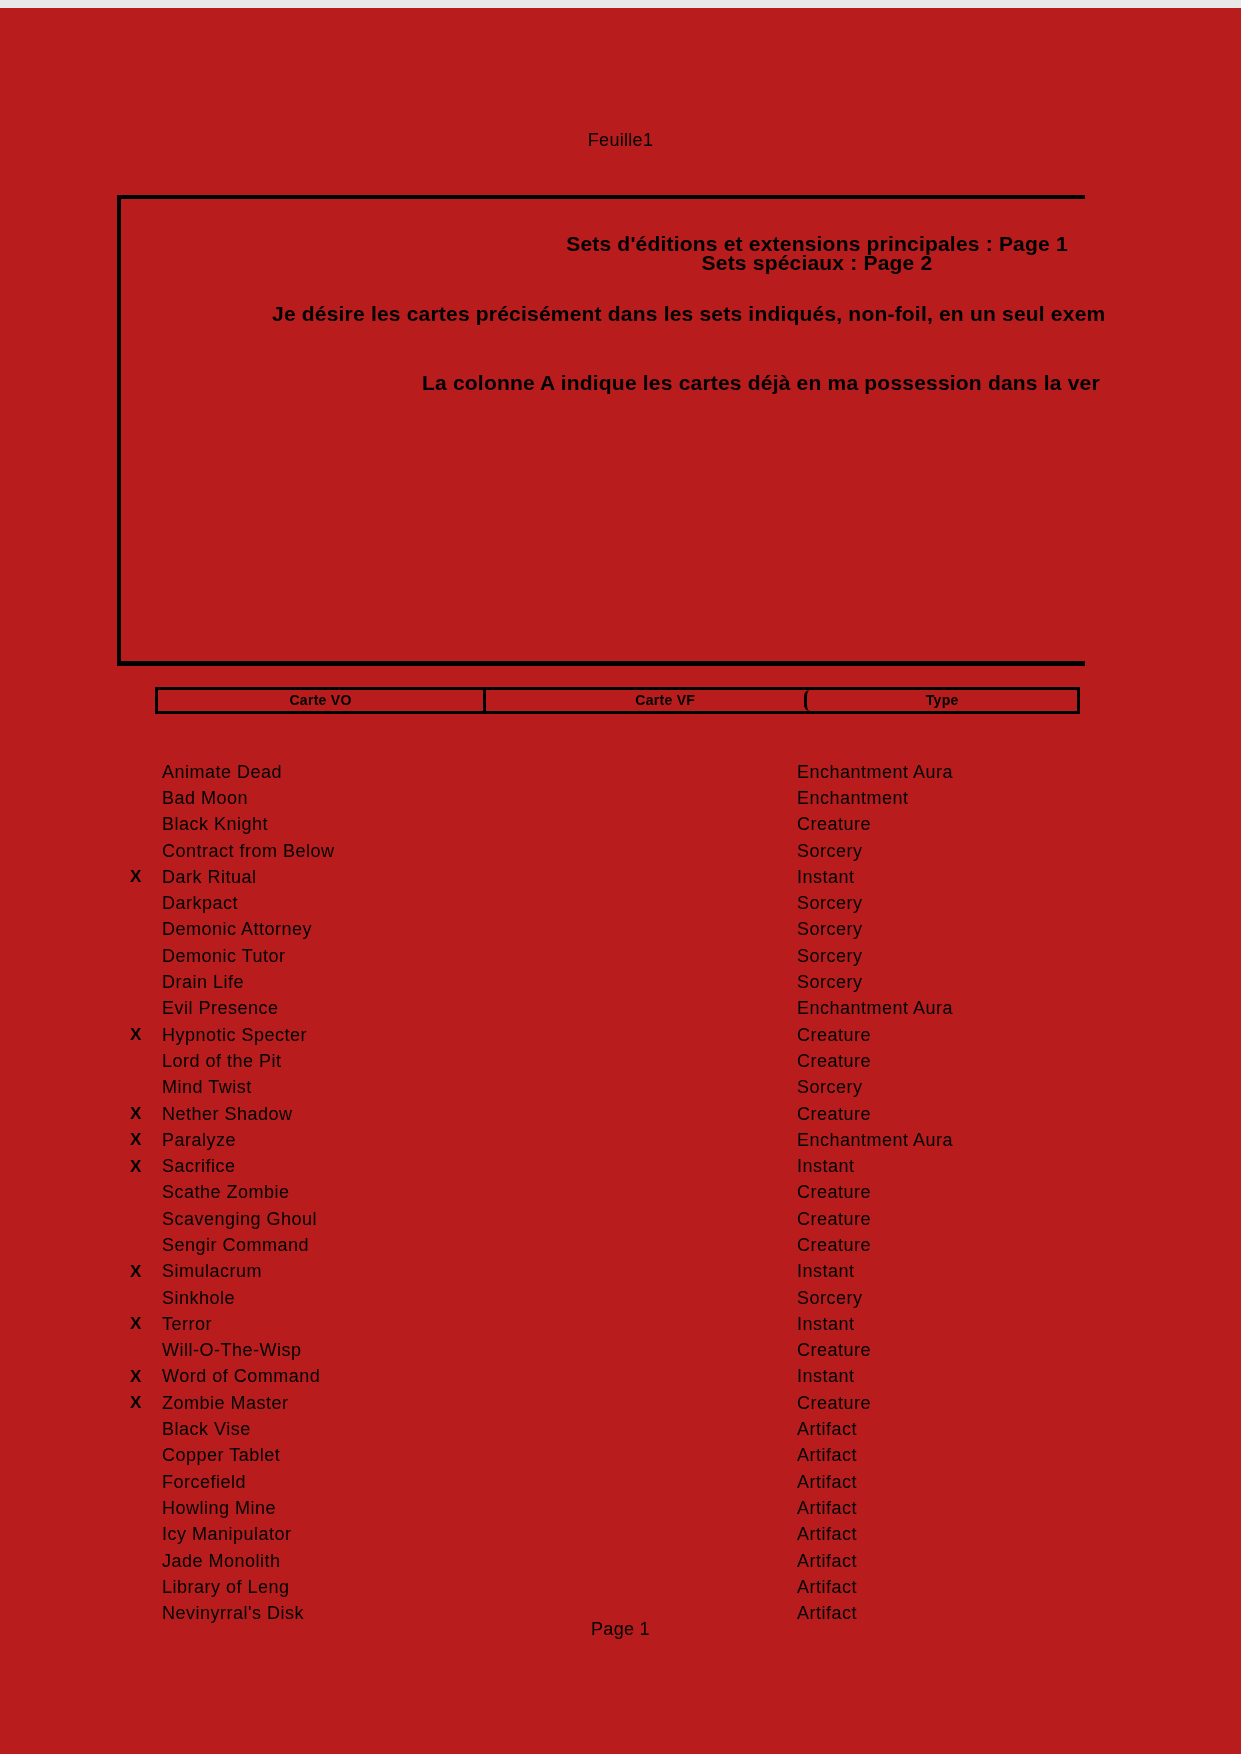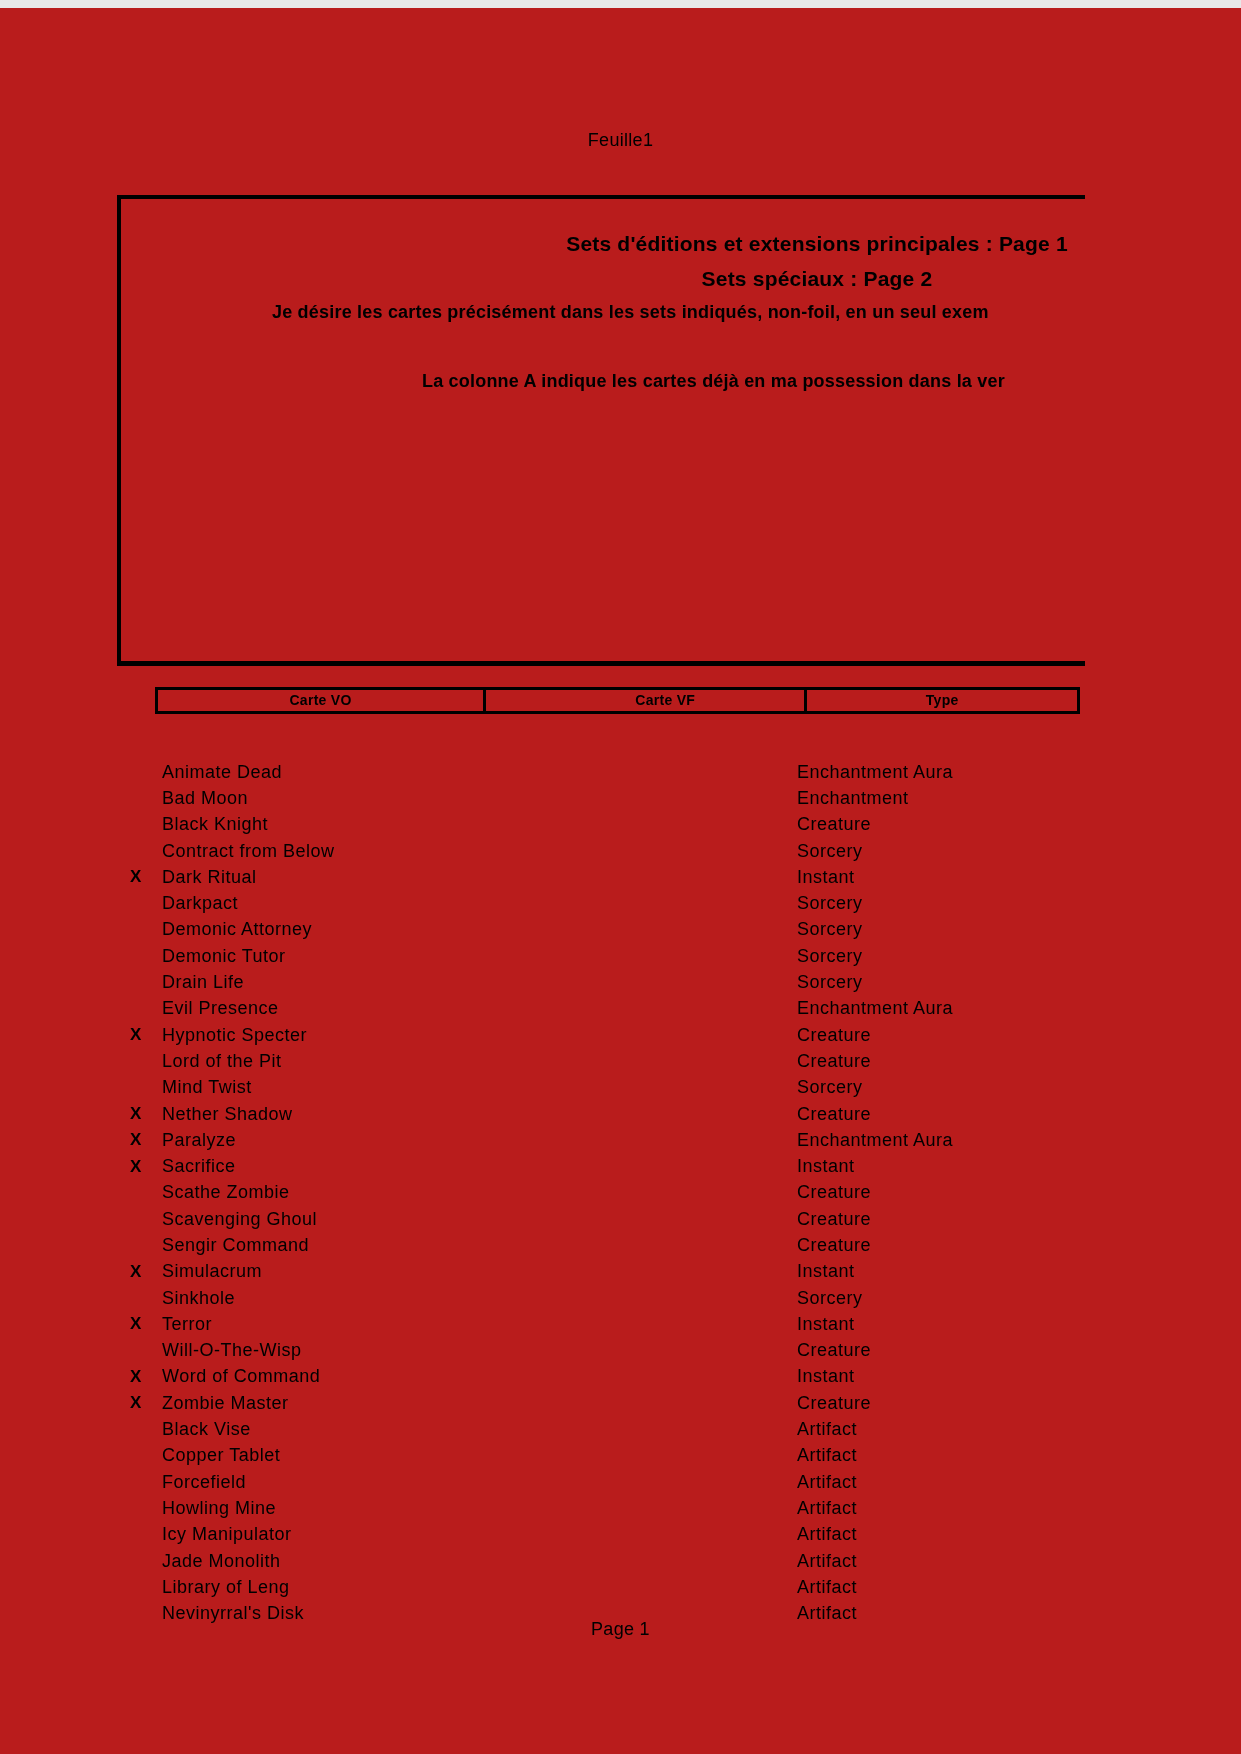--- a/index.html
+++ b/index.html
@@ -21,42 +21,42 @@
     width:964px;height:462px;
     border:4px solid #000;
     border-right:none;
     border-bottom-width:5px;
   }
   .info-box .centered{
     position:absolute;left:696px;transform:translateX(-50%);
     white-space:nowrap;font-weight:bold;font-size:21px;letter-spacing:0.2px;
   }
   .info-box .leftline{
-    position:absolute;white-space:nowrap;font-weight:bold;font-size:18px;letter-spacing:0.2px;
+    position:absolute;white-space:nowrap;font-weight:bold;font-size:21px;letter-spacing:0.2px;
   }
   .box-title-1{top:33px;}
-  .box-title-2{top:68px;}
+  .box-title-2{top:52px;}
   .box-instruction{left:151px;top:103px;}
   .box-possession{left:301px;top:172px;}
   .priority-block{
     position:absolute;left:696px;transform:translateX(-50%);
     top:242px;text-align:center;font-weight:bold;font-size:18px;
     line-height:23.25px;white-space:nowrap;letter-spacing:0.2px;
   }
   .cards-header{
     position:absolute;left:155px;top:679px;
     width:919px;height:21px;
     border:3px solid #000;
     display:flex;
     font-weight:bold;font-size:14px;line-height:21px;letter-spacing:0.3px;
   }
   .cards-header .hcell{text-align:center;}
   .h-vo{width:340px;}
   .h-vf{width:291px;border-left:3px solid #000;padding-left:40px;}
-  .h-type{width:282px;border-left:3px solid #000;}
+  .h-type{width:282px;border-left:3px solid #000;border-radius:6px;}
   .cards-body{
     position:absolute;left:117px;top:751px;width:963px;
   }
   .row{
     display:flex;height:26.3px;align-items:center;
     font-size:18px;letter-spacing:0.5px;
   }
   .c-owned{width:38px;text-align:center;font-weight:bold;font-size:17px;flex:0 0 auto;}
   .c-vo{width:336px;padding-left:7px;flex:0 0 auto;white-space:nowrap;}
   .c-vf{width:294px;flex:0 0 auto;white-space:nowrap;}

